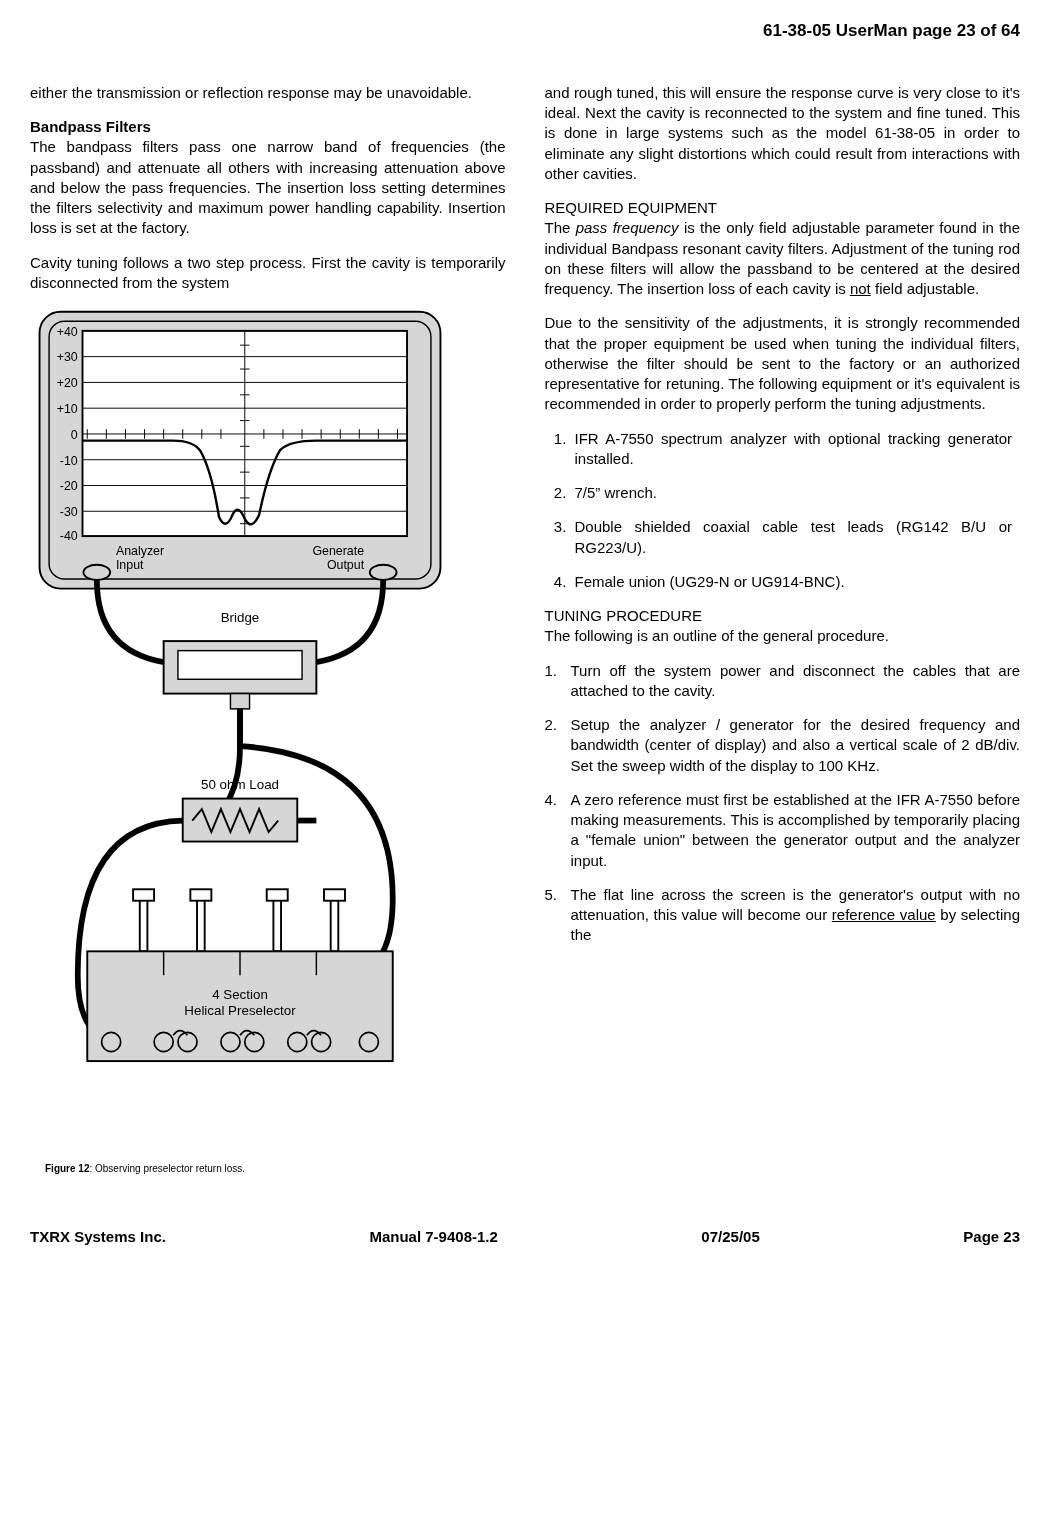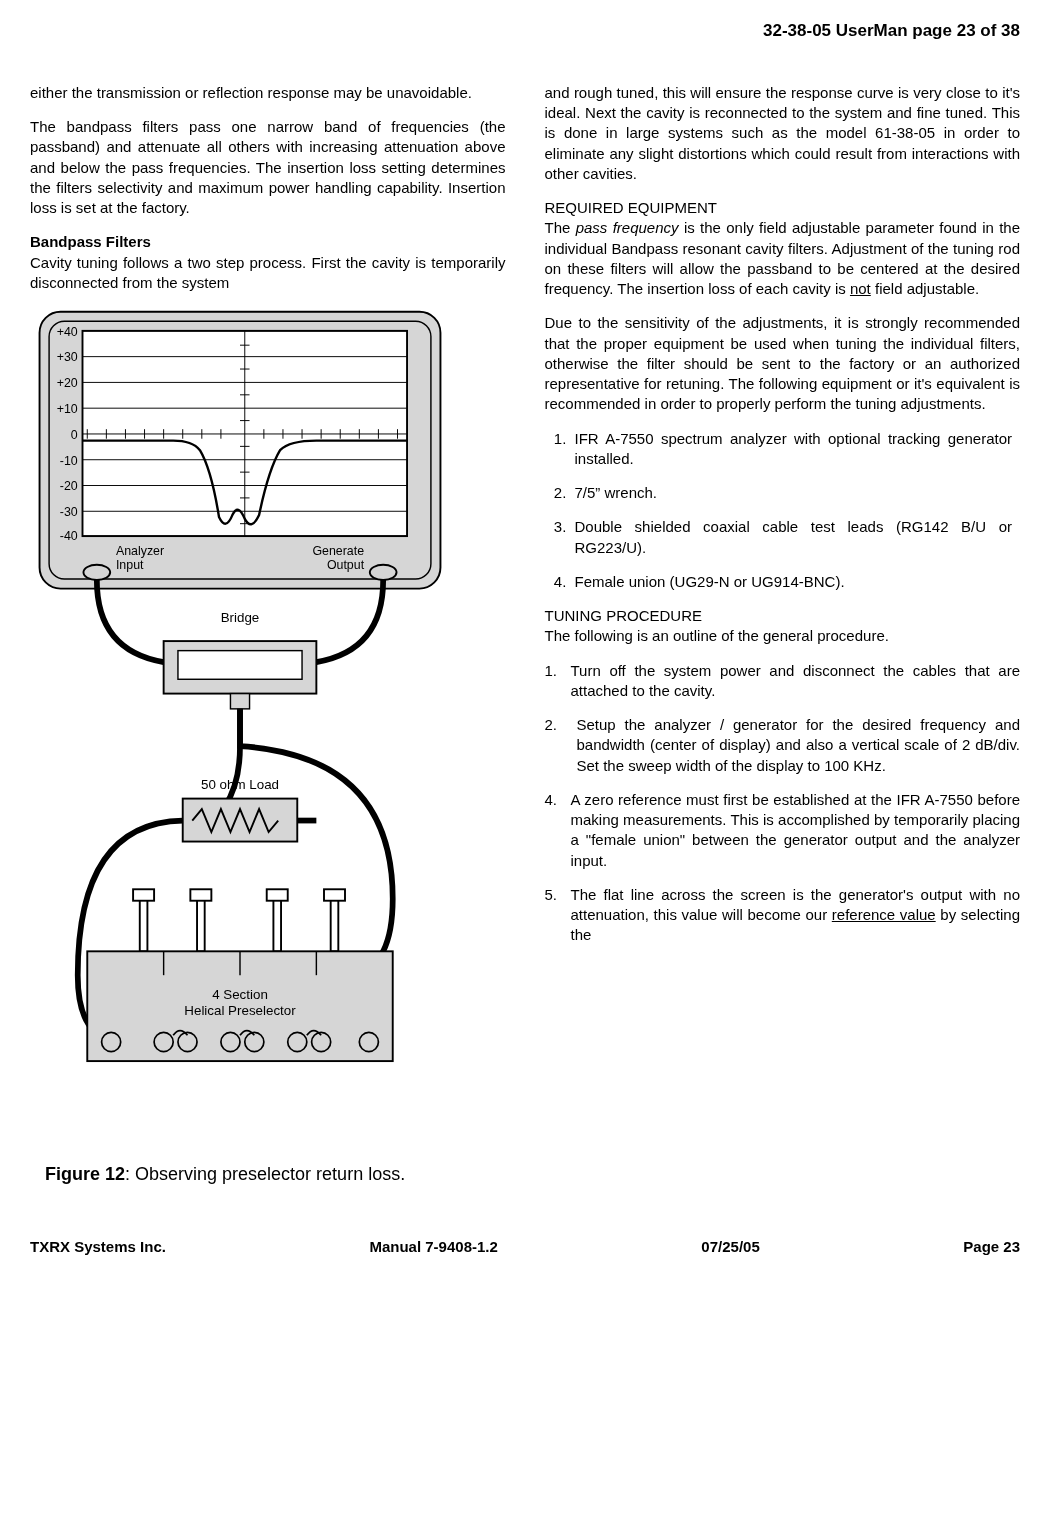--- a/index.html
+++ b/index.html
@@ -31,46 +31,46 @@
   }
   .section-head {
     font-weight: bold;
   }
   p { margin: 0 0 14px 0; }
   .u { text-decoration: underline; }
   .it { font-style: italic; }
   ol.eq { padding-left: 26px; margin: 0 8px 14px 0; }
   ol.eq li { margin-bottom: 14px; padding-left: 4px; text-align: justify; }
   .figure-box { margin: 12px 0 22px 0; }
-  .caption { font-size: 18px; margin-top: 15px; margin-left: 15px; }
+  .caption { font-size: 10px; margin-top: 15px; margin-left: 15px; }
   .caption b { font-weight: bold; }
   .footer {
     display: flex;
     justify-content: space-between;
     font-weight: bold;
     font-size: 15px;
     margin-top: 29px;
   }
   svg { display:block; }
 </style>
 </head>
 <body>
 
 <div class="page">
 
-  <div class="top-header">32-38-05 UserMan page 23 of 38</div>
+  <div class="top-header">61-38-05 UserMan page 23 of 64</div>
 
   <div class="cols">
 
     <div class="col">
 
       <p>either the transmission or reflection response may be unavoidable.</p>
 
+      <p style="margin-bottom:0"><span class="section-head">Bandpass Filters</span></p>
       <p>The bandpass filters pass one narrow band of frequencies (the passband) and attenuate all others with increasing attenuation above and below the pass frequencies. The insertion loss setting determines the filters selectivity and maximum power handling capability. Insertion loss is set at the factory.</p>
-      <p style="margin-bottom:0"><span class="section-head">Bandpass Filters</span></p>
       <p>Cavity tuning follows a two step process. First the cavity is temporarily disconnected from the system</p>
 
       <div class="figure-box">
         <svg viewBox="0 0 440 880" width="420" preserveAspectRatio="xMidYMin meet">
 
           <rect x="10" y="5" width="420" height="290" rx="22" ry="22" fill="#d6d6d6" stroke="#000" stroke-width="2"></rect>
           <rect x="20" y="15" width="400" height="270" rx="16" ry="16" fill="#d6d6d6" stroke="#000" stroke-width="1.5"></rect>
 
           <rect x="55" y="25" width="340" height="215" fill="#fff" stroke="#000" stroke-width="2"></rect>
 
@@ -245,21 +245,21 @@
       <p style="margin-bottom:0">TUNING PROCEDURE</p>
       <p>The following is an outline of the general procedure.</p>
 
       <div>
         <div style="display:flex; margin-bottom:14px;">
           <div style="width:26px; flex-shrink:0;">1.</div>
           <div style="flex:1; text-align:justify;">Turn off the system power and disconnect the cables that are attached to the cavity.</div>
         </div>
         <div style="display:flex; margin-bottom:14px;">
           <div style="width:26px; flex-shrink:0;">2.</div>
-          <div style="flex:1; text-align:justify;margin-left:6px;">Setup the analyzer / generator for the desired frequency and bandwidth (center of display) and also a vertical scale of 2 dB/div. Set the sweep width of the display to 100 KHz.</div>
+          <div style="flex:1; text-align:justify;">Setup the analyzer / generator for the desired frequency and bandwidth (center of display) and also a vertical scale of 2 dB/div. Set the sweep width of the display to 100 KHz.</div>
         </div>
         <div style="display:flex; margin-bottom:14px;">
           <div style="width:26px; flex-shrink:0;">4.</div>
           <div style="flex:1; text-align:justify;">A zero reference must first be established at the IFR A-7550 before making measurements. This is accomplished by temporarily placing a "female union" between the generator output and the analyzer input.</div>
         </div>
         <div style="display:flex; margin-bottom:14px;">
           <div style="width:26px; flex-shrink:0;">5.</div>
           <div style="flex:1; text-align:justify;">
             <span>The flat line across the screen is the generator's output with no attenuation, this value will become our </span><span class="u">reference value</span><span> by selecting the</span>
           </div>

